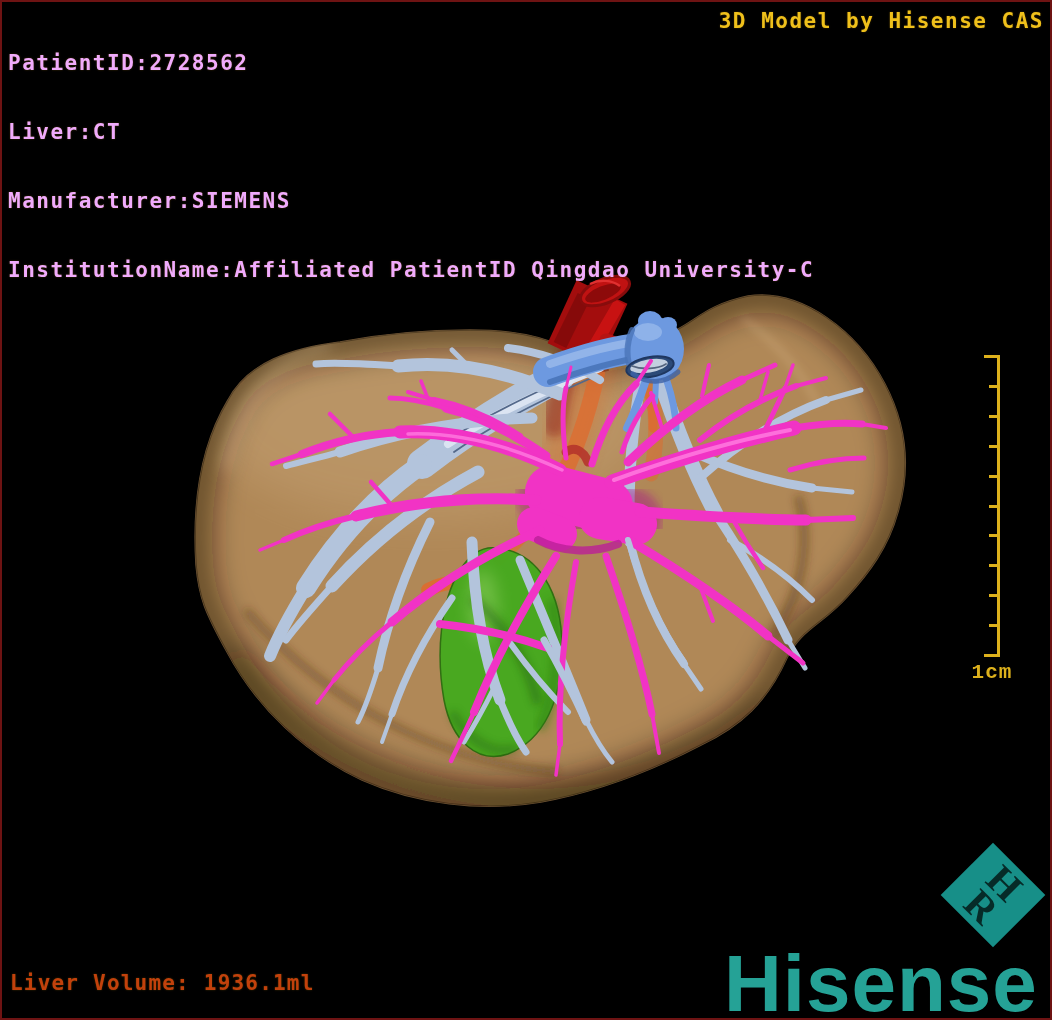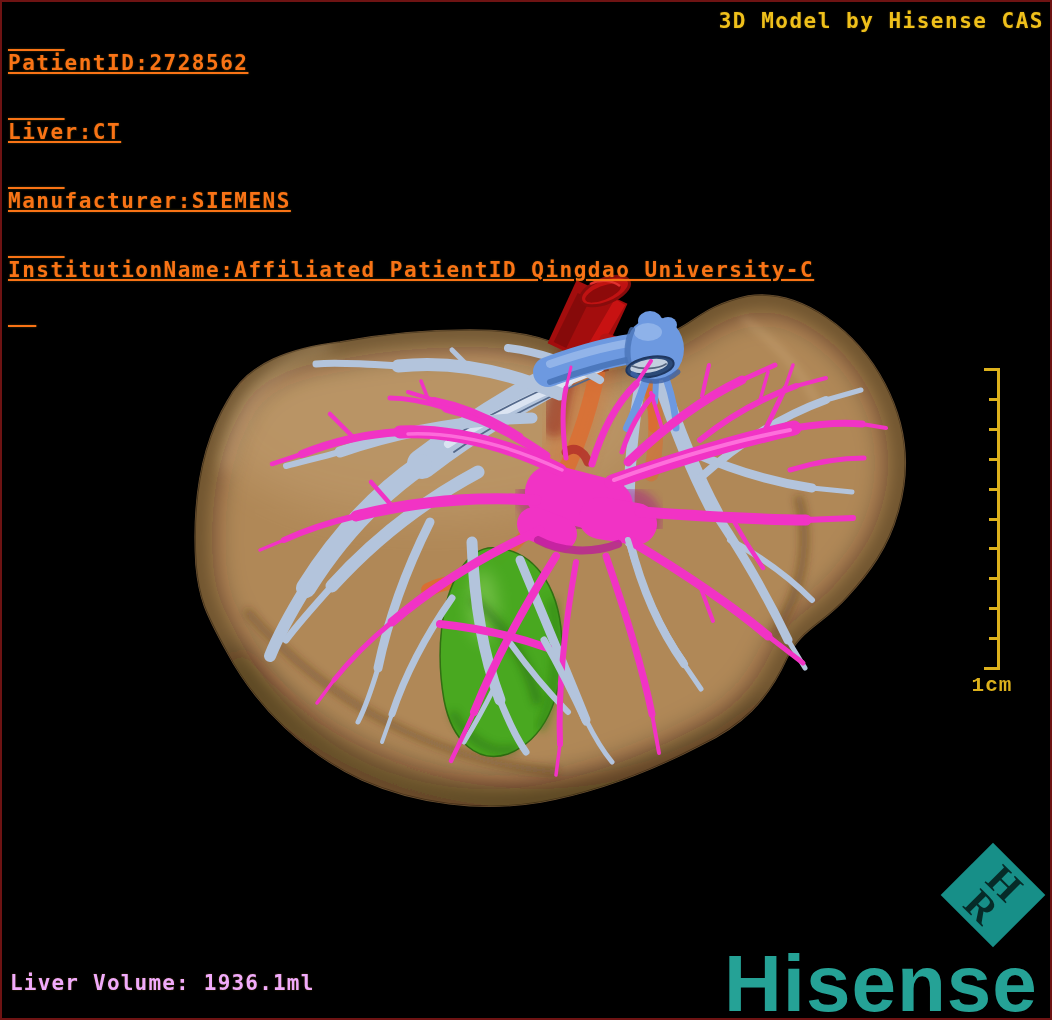--- a/index.html
+++ b/index.html
@@ -5,21 +5,21 @@
   html,body{margin:0;padding:0;background:#000;}
   .stage{position:relative;width:1052px;height:1020px;background:#000;overflow:hidden;
          font-family:"DejaVu Sans Mono",monospace;}
   .stage svg{position:absolute;left:0;top:0;z-index:1;}
   .hud{position:absolute;z-index:5;font-weight:bold;letter-spacing:1.5px;
        font-size:21px;line-height:23px;white-space:pre;
        text-shadow:0 0 2px rgba(200,140,10,.35);}
   .patient-info{left:8px;top:6px;}
   .watermark{right:8px;top:10px;}
   .volume{left:10px;top:972px;letter-spacing:1.2px;}
-  .scalebar{position:absolute;left:984px;top:368px;width:16px;height:302px;z-index:5;font-family:Liberation Mono, monospace;}
+  .scalebar{position:absolute;left:984px;top:355px;width:16px;height:302px;z-index:5;font-family:Liberation Mono, monospace;}
   .sb-line{position:absolute;right:0;top:0;width:3px;height:302px;}
   .sb-tick{position:absolute;right:2px;height:3px;}
   .sb-label{position:absolute;left:-19px;top:306px;width:54px;text-align:center;
             font-weight:bold;font-size:21px;letter-spacing:1px;}
   .badge{position:absolute;left:956px;top:858px;width:74px;height:74px;z-index:5;
          transform:rotate(45deg);display:flex;flex-direction:column;align-items:center;
          justify-content:center;font-family:"Liberation Serif",serif;font-weight:bold;
          font-size:40px;line-height:33px;}
   .wordmark{position:absolute;left:724px;top:938px;z-index:5;white-space:nowrap;
             font-family:"Liberation Sans",sans-serif;font-weight:bold;font-size:80px;
@@ -206,21 +206,21 @@
       <path d="M 614 480 C 680 456, 738 440, 790 430" stroke="#ff7ade" stroke-width="4" opacity="0.85"></path>
       <path d="M 562 470 C 506 444, 456 432, 408 434" stroke="#ff7ade" stroke-width="3.5" opacity="0.8"></path>
     </g>
 
     <g fill="none" stroke-linecap="round" stroke="#b3c4dc">
       <path d="M 544 640 C 560 668, 574 696, 586 722" stroke-width="7"></path>
       <path d="M 628 540 C 642 588, 660 628, 684 662" stroke-width="6"></path>
     </g>
   </svg>
 
-  <div class="hud patient-info" style="color: #f97316; text-decoration: underline;">
+  <div class="hud patient-info" style="color: #f0abfc;">
     <div>PatientID:2728562</div>
     <div>Liver:CT</div>
     <div>Manufacturer:SIEMENS</div>
     <div>InstitutionName:Affiliated PatientID Qingdao University-C</div>
   </div>
 
   <div class="hud watermark" style="color: rgb(239, 192, 27);">3D Model by Hisense CAS</div>
 
   <div class="scalebar">
     <div class="sb-line" style="background: rgb(221, 177, 28);"></div>
@@ -231,21 +231,21 @@
       <div class="sb-tick" style="top: 90px; width: 9px; background: rgb(221, 177, 28);"></div>
       <div class="sb-tick" style="top: 120px; width: 9px; background: rgb(221, 177, 28);"></div>
       <div class="sb-tick" style="top: 150px; width: 9px; background: rgb(221, 177, 28);"></div>
       <div class="sb-tick" style="top: 179px; width: 9px; background: rgb(221, 177, 28);"></div>
       <div class="sb-tick" style="top: 209px; width: 9px; background: rgb(221, 177, 28);"></div>
       <div class="sb-tick" style="top: 239px; width: 9px; background: rgb(221, 177, 28);"></div>
       <div class="sb-tick" style="top: 269px; width: 9px; background: rgb(221, 177, 28);"></div>
       <div class="sb-tick" style="top: 299px; width: 14px; background: rgb(221, 177, 28);"></div>
     </div>
 
-  <div class="hud volume" style="color: #f0abfc;">Liver Volume: 1936.1ml</div>
+  <div class="hud volume" style="color: #c2410c;">Liver Volume: 1936.1ml</div>
 
   <div class="badge" style="background: rgb(23, 143, 136); color: rgb(6, 43, 40);">
     <span>H</span>
     <span>R</span>
   </div>
 
   <div class="wordmark" style="color: rgb(37, 162, 150);">Hisense</div>
 
   <div class="frame" style="border-color: rgb(110, 19, 19);"></div>
 </div>

